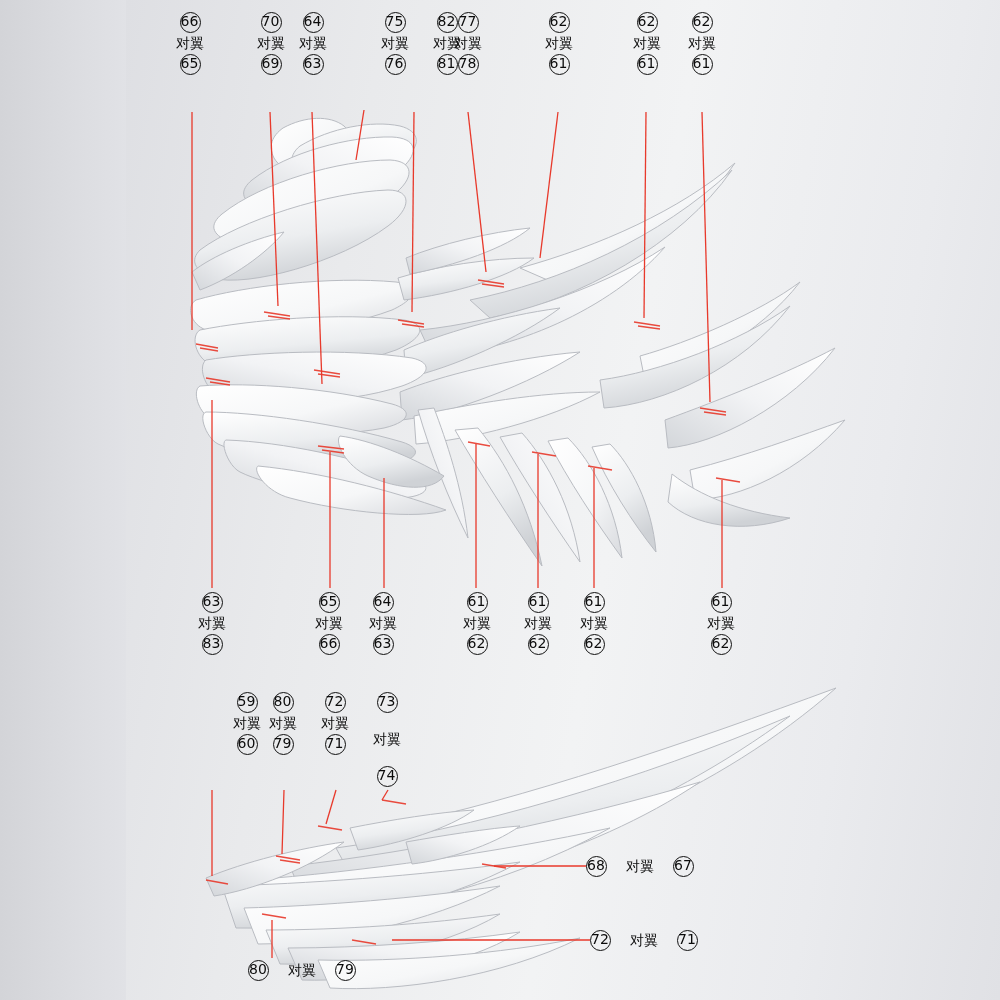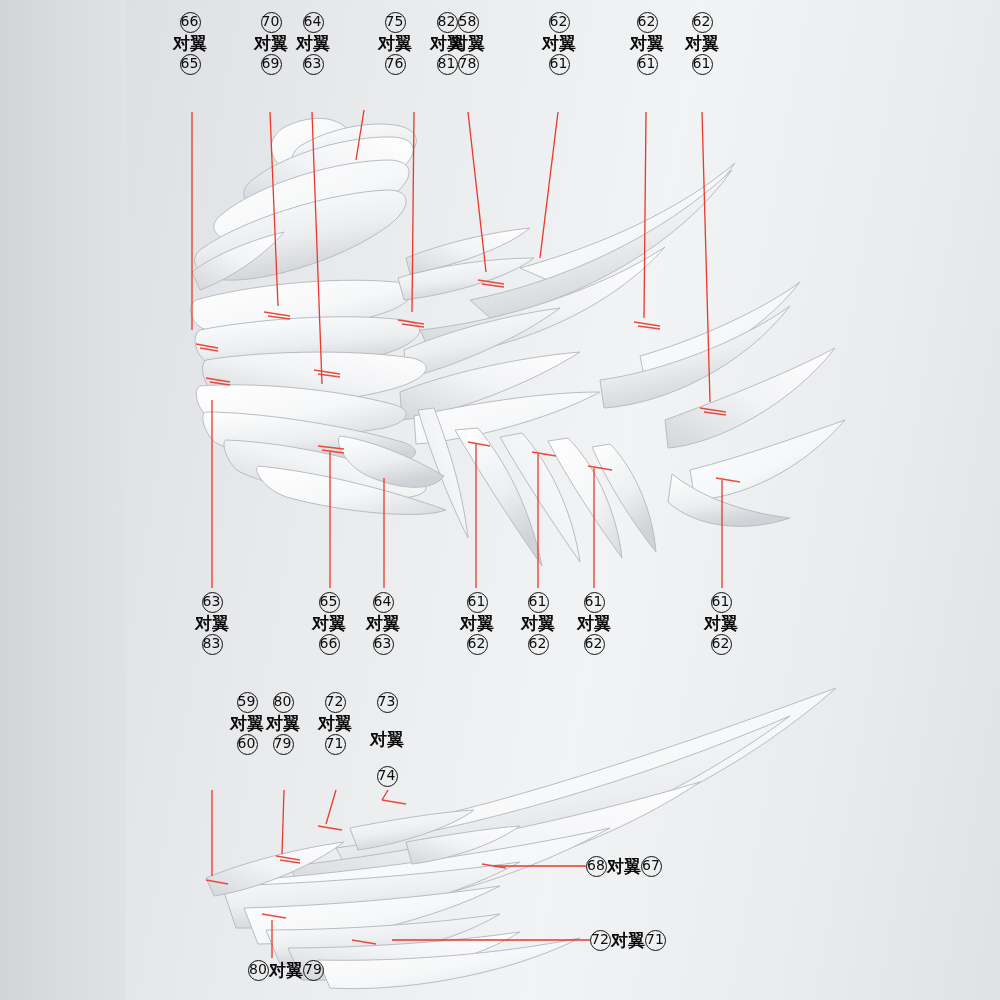--- a/index.html
+++ b/index.html
@@ -39,26 +39,26 @@
     font-size:14px;
     line-height:17px;
     border:1.3px solid #111;
     border-radius:50%;
     width:19px;height:19px;
     text-align:left;
     vertical-align:middle;
     font-family:"DejaVu Sans", sans-serif;
   }
   .lbl .cn{
-    font-size:17px;
+    font-size:14px;
     font-family:"DejaVu Sans", sans-serif;
-    font-weight:700;
+    font-weight:400;
   }
   .stack{ display:flex; flex-direction:column; align-items:center; }
-  .row{ display:flex; flex-direction:row; align-items:center; gap:0; }
+  .row{ display:flex; flex-direction:row; align-items:center; gap:19px; }
 
   svg.overlay{position:absolute;left:0;top:0;width:1000px;height:1000px;pointer-events:none;}
 </style>
 </head>
 <body>
 
 <div id="stage">
   <div class="leftband"></div>
   <div class="sheet"></div>
 
@@ -214,21 +214,21 @@
       <span class="num">75</span>
       <span class="cn">对翼</span>
       <span class="num">76</span>
     </div>
     <div class="lbl stack" style="left:391px;top:12px;width:48px;margin-left:32px;">
       <span class="num">82</span>
       <span class="cn">对翼</span>
       <span class="num">81</span>
     </div>
     <div class="lbl stack" style="left:444px;top:12px;width:48px;">
-      <span class="num">58</span>
+      <span class="num">77</span>
       <span class="cn">对翼</span>
       <span class="num">78</span>
     </div>
     <div class="lbl stack" style="left:535px;top:12px;width:48px;">
       <span class="num">62</span>
       <span class="cn">对翼</span>
       <span class="num">61</span>
     </div>
     <div class="lbl stack" style="left:623px;top:12px;width:48px;">
       <span class="num">62</span>

